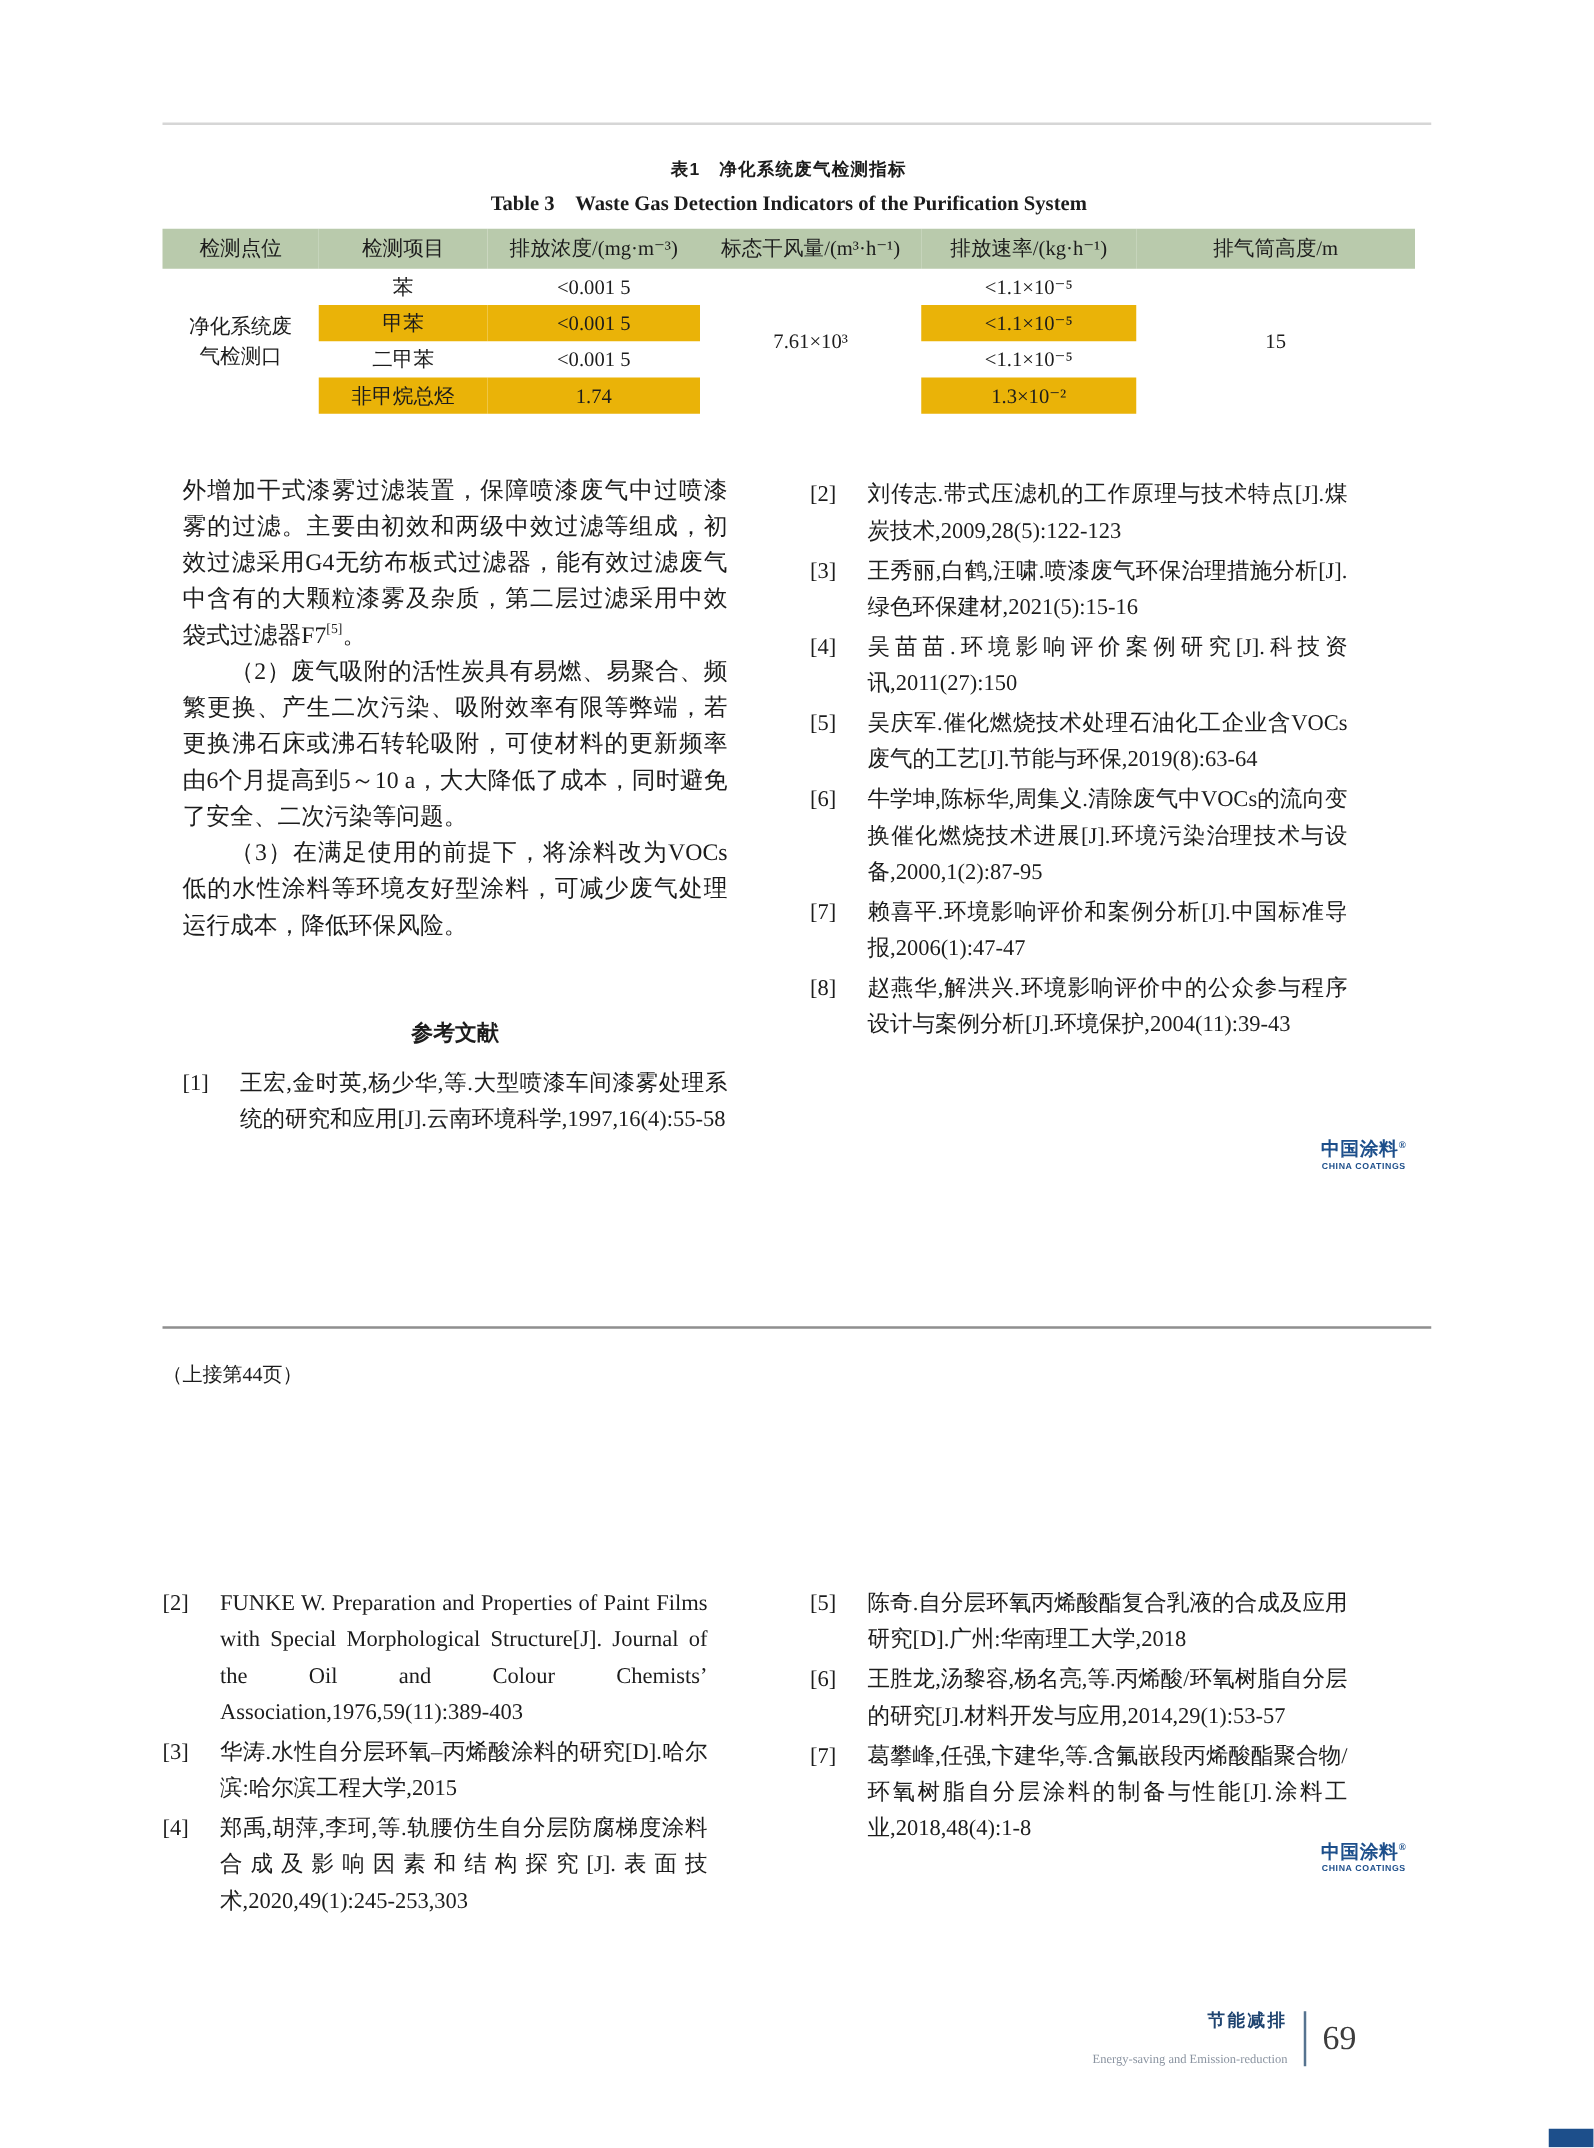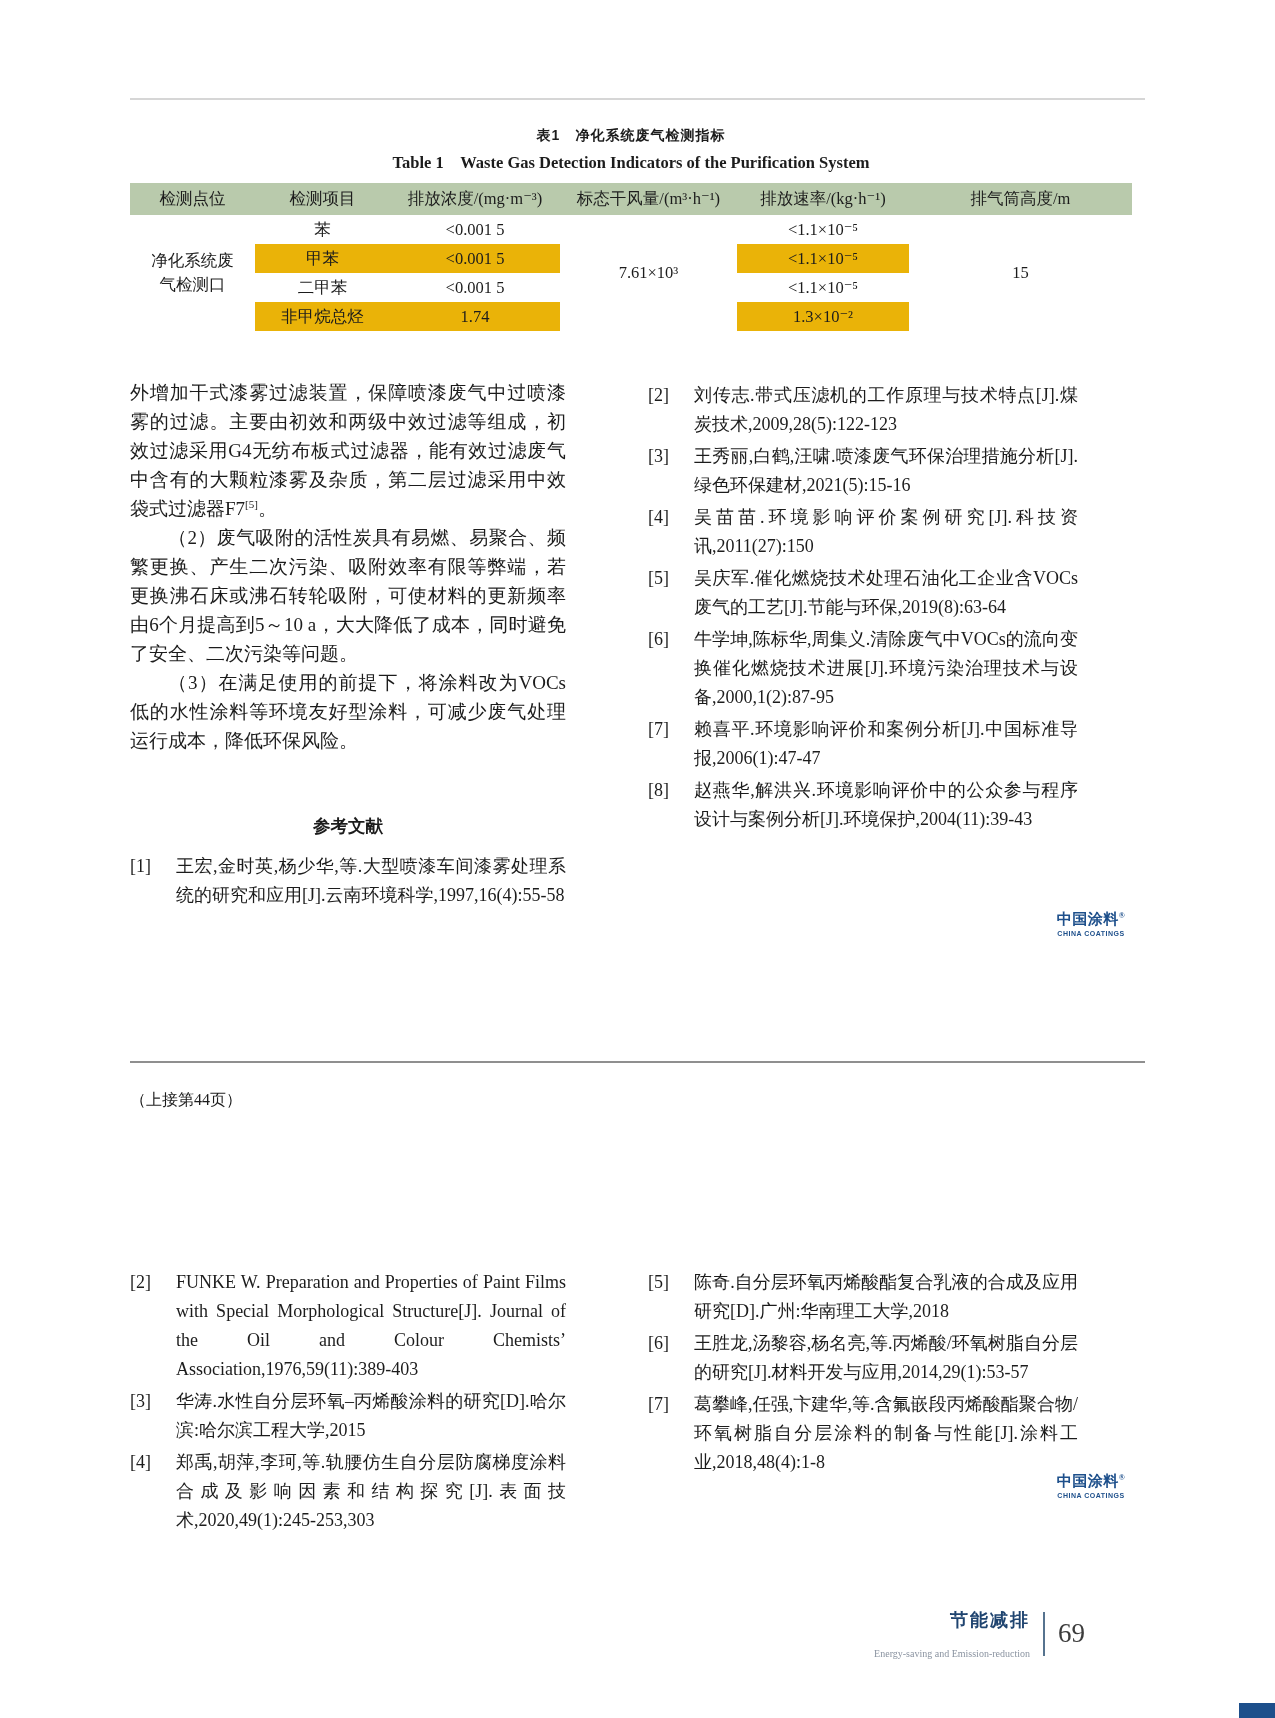--- a/index.html
+++ b/index.html
@@ -36,36 +36,36 @@
   .logo { position:absolute; width:70px; text-align:center; color:#1d4f8b; font-weight:bold; }
   .logo-zh { font-size:15px; letter-spacing:0.5px; white-space:nowrap; }
   .logo-reg { font-size:8px; vertical-align:super; }
   .logo-en { font-size:7px; letter-spacing:0.5px; margin-top:1px; font-family:"Liberation Sans","DejaVu Sans",sans-serif; white-space:nowrap; }
   .logo-1 { left:1056px; top:910px; }
   .logo-2 { left:1056px; top:1472px; }
 
   
   .footer { position:absolute; top:1608px; right:190px; display:flex; align-items:center; gap:13px; }
   .footer-text { text-align:right; }
-  .footer-zh { font-family:"Liberation Sans","DejaVu Sans",sans-serif; font-weight:bold; font-size:18px; letter-spacing:2px; color:#1f4470; }
+  .footer-zh { font-family:"Liberation Sans","DejaVu Sans",sans-serif; font-weight:bold; font-size:14px; letter-spacing:2px; color:#1f4470; }
   .footer-en { font-size:10px; color:#8a93a0; margin-top:16px; }
   .footer-bar { width:2px; height:44px; background:#56738f; }
   .footer-page { font-size:27px; color:#3c3c3c; }
   .corner-mark { position:absolute; right:0; bottom:0; width:36px; height:15px; background:#1d4f8b; }
 </style>
 </head>
 <body>
 
 <div class="page">
 
   <div class="top-rule"></div>
 
   <div class="table-wrap">
     <div class="tbl-title-zh">表1　净化系统废气检测指标</div>
-    <div class="tbl-title-en">Table 1　Waste Gas Detection Indicators of the Purification System</div>
+    <div class="tbl-title-en">Table 3　Waste Gas Detection Indicators of the Purification System</div>
     <table class="gas">
       <colgroup>
         <col style="width:125px">
           <col style="width:135px">
           <col style="width:170px">
         <col style="width:177px">
           <col style="width:172px">
           <col style="width:223px">
       </colgroup>
       <thead>
@@ -99,21 +99,21 @@
         </tr>
         <tr class="stripe">
           <td class="s">非甲烷总烃</td>
           <td class="s">1.74</td>
           <td class="s">1.3×10⁻²</td>
         </tr>
       </tbody>
     </table>
   </div>
 
-  <div class="col" style="left:130px; top:378px; width:436px;">
+  <div class="col" style="left:146px; top:378px; width:436px;">
     <p><span>外增加干式漆雾过滤装置，保障喷漆废气中过喷漆雾的过滤。主要由初效和两级中效过滤等组成，初效过滤采用G4无纺布板式过滤器，能有效过滤废气中含有的大颗粒漆雾及杂质，第二层过滤采用中效袋式过滤器F7</span><sup>[5]</sup><span>。</span></p>
     <p class="indent">（2）废气吸附的活性炭具有易燃、易聚合、频繁更换、产生二次污染、吸附效率有限等弊端，若更换沸石床或沸石转轮吸附，可使材料的更新频率由6个月提高到5～10 a，大大降低了成本，同时避免了安全、二次污染等问题。</p>
     <p class="indent">（3）在满足使用的前提下，将涂料改为VOCs低的水性涂料等环境友好型涂料，可减少废气处理运行成本，降低环保风险。</p>
     <div class="refs-heading">参考文献</div>
     <div class="ref">
       <span class="lbl">[1]</span>
       <span>王宏,金时英,杨少华,等.大型喷漆车间漆雾处理系统的研究和应用[J].云南环境科学,1997,16(4):55-58</span>
     </div>
   </div>
 

